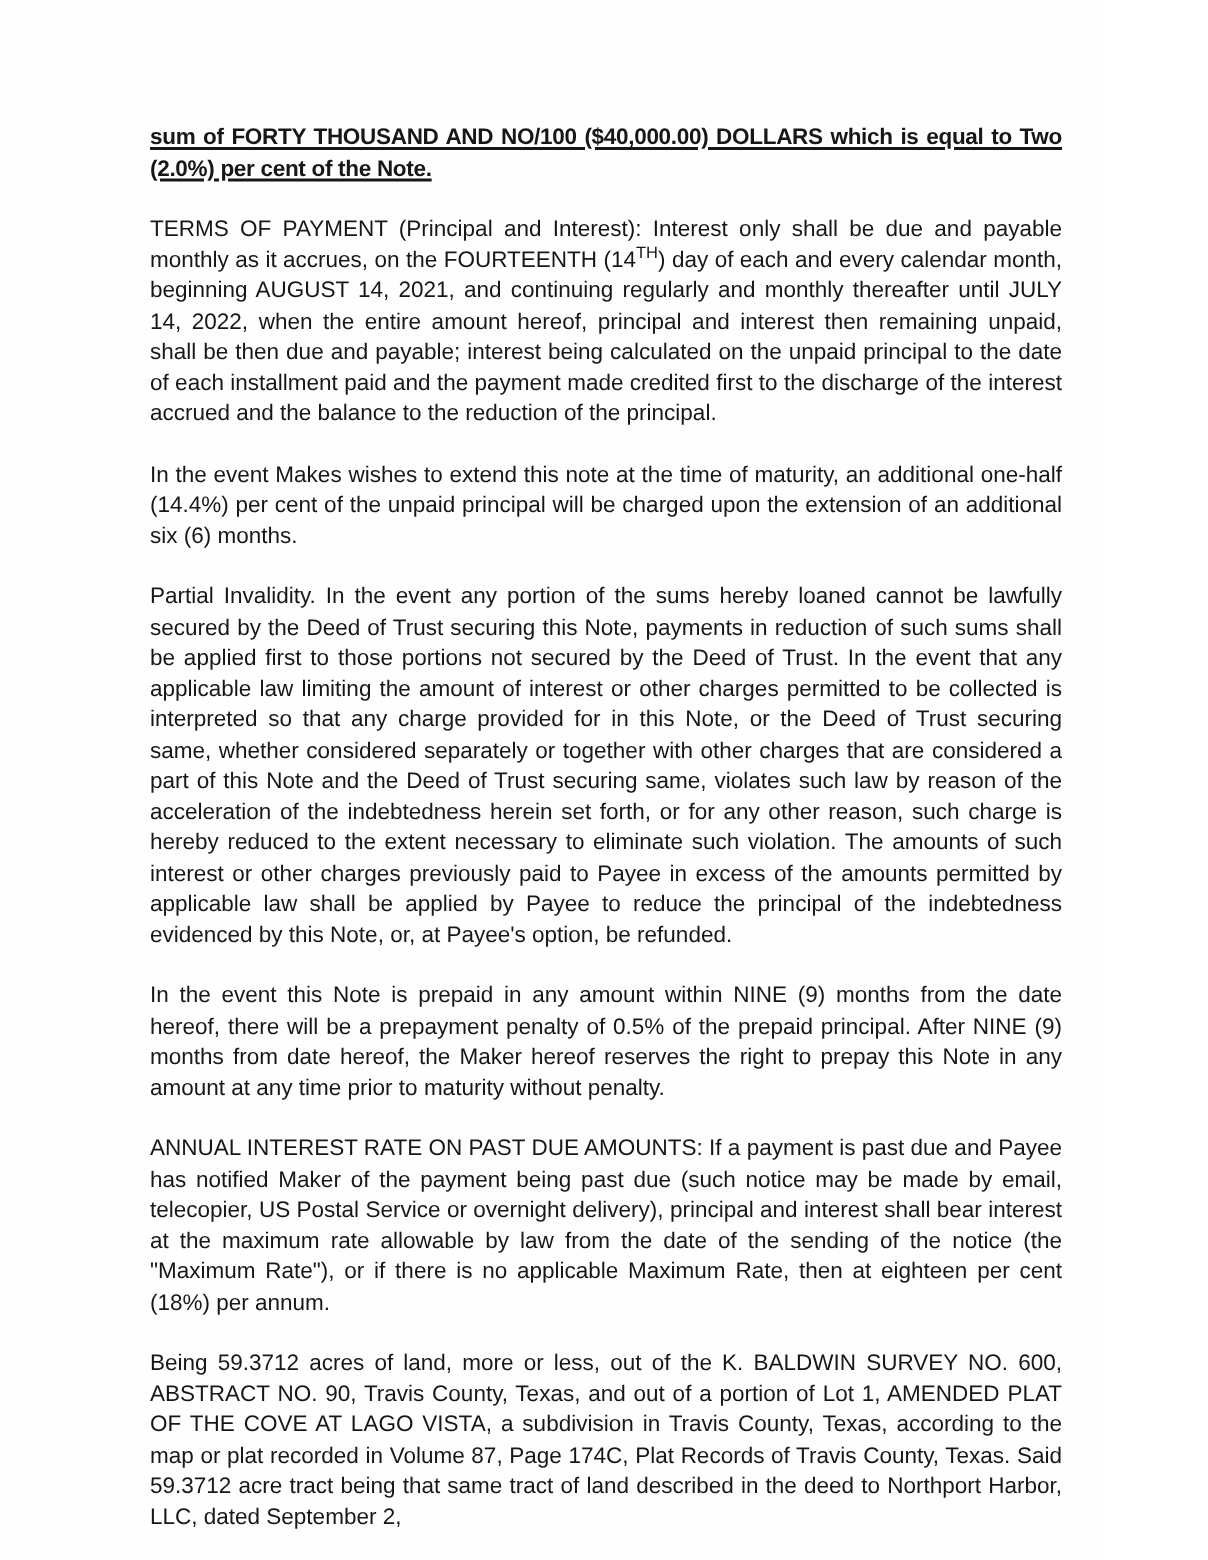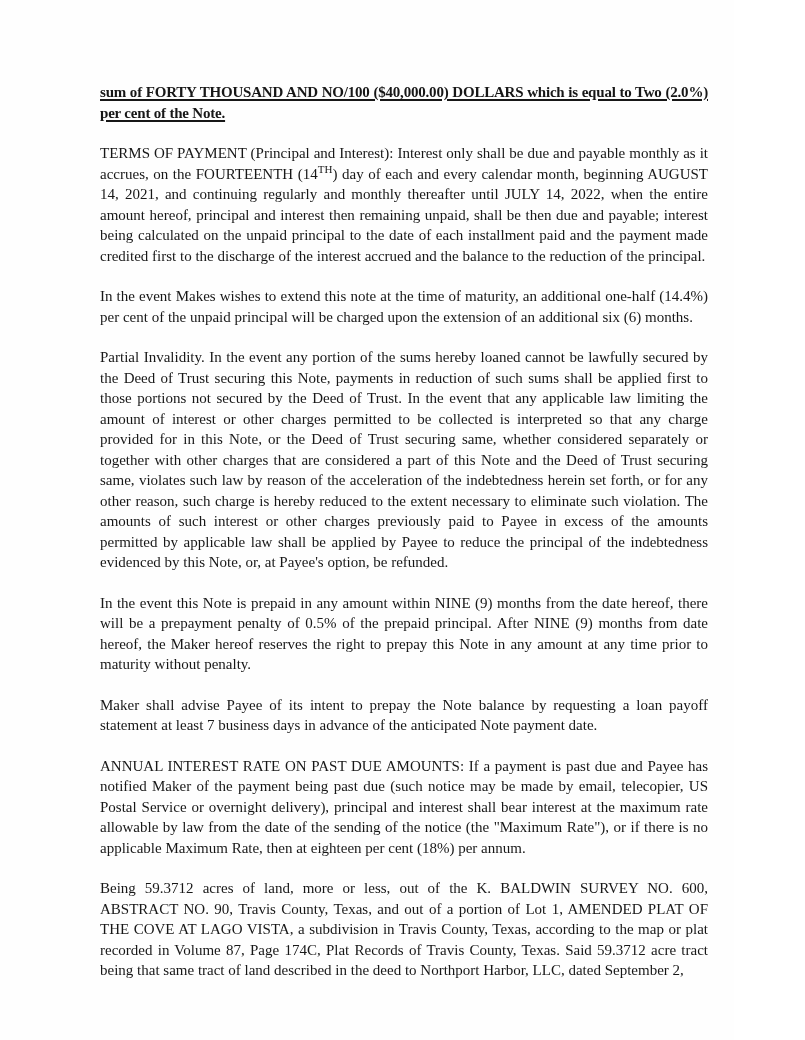--- a/index.html
+++ b/index.html
@@ -5,21 +5,21 @@
   html, body {
     margin: 0;
     padding: 0;
     background: #ffffff;
   }
   .page {
     position: relative;
     width: 734px;
     height: 1040px;
     background: #fefefe;
-    font-family: Liberation Serif, serif;
+    font-family: Liberation Sans, sans-serif;
     color: #171717;
     overflow: hidden;
   }
   .content {
     position: absolute;
     left: 100px;
     top: 82px;
     width: 608px;
     font-size: 15px;
     line-height: 20.5px;
@@ -77,21 +77,20 @@
     <p class="heading">sum of FORTY THOUSAND AND NO/100 ($40,000.00) DOLLARS which is equal to Two (2.0%) per cent of the Note. </p>
 
     <p><span>TERMS OF PAYMENT (Principal and Interest): Interest only shall be due and payable monthly as it accrues, on the FOURTEENTH  (14</span><sup class="th">TH</sup><span>) day of each and every calendar month, beginning AUGUST 14, 2021, and continuing regularly and monthly thereafter until JULY 14, 2022, when the entire amount hereof, principal and interest then remaining unpaid, shall be then due and payable; interest being calculated on the unpaid principal to the date of each installment paid and the payment made credited first to the discharge of the interest accrued and the balance to the reduction of the principal.</span></p>
 
     <p>In the event Makes wishes to extend this note at the time of maturity, an additional one-half (14.4%) per cent of the unpaid principal will be charged upon the extension of an additional six (6) months.</p>
 
     <p>Partial Invalidity.  In the event any portion of the sums hereby loaned cannot be lawfully secured by the Deed of Trust securing this Note, payments in reduction of such sums shall be applied first to those portions not secured by the Deed of Trust. In the event that any applicable law limiting the amount of interest or other charges permitted to be collected is interpreted so that any charge provided for in this Note, or the Deed of Trust securing same, whether considered separately or together with other charges that are considered a part of this Note and the Deed of Trust securing same, violates such law by reason of the acceleration of the indebtedness herein set forth, or for any other reason, such charge is hereby reduced to the extent necessary to eliminate such violation.  The amounts of such interest or other charges previously paid to Payee in excess of the amounts permitted by applicable law shall be applied by Payee to reduce the principal of the indebtedness evidenced by this Note, or, at Payee's option, be refunded.</p>
 
     <p>In the event this Note is prepaid in any amount within NINE (9) months from the date hereof, there will be a prepayment penalty of 0.5% of the prepaid principal. After NINE (9)  months from date hereof, the Maker hereof reserves the right to prepay this Note in any amount at any time prior to maturity without penalty.</p>
 
-    <p>Maker shall advise Payee of its intent to prepay the Note balance by requesting a loan payoff statement at least 7 business days in advance of the anticipated Note payment date.</p>
 
     <p>ANNUAL INTEREST RATE ON PAST DUE AMOUNTS: If a payment is past due and Payee has notified Maker of the payment being past due (such notice may be made by email, telecopier, US Postal Service or overnight delivery), principal and interest shall bear interest at the maximum rate allowable by law from the date of the sending of the notice (the "Maximum Rate"), or if there is no applicable Maximum Rate, then at eighteen per cent (18%) per annum.</p>
 
 
     <p>Being 59.3712 acres of land, more or less, out of the K. BALDWIN SURVEY NO. 600, ABSTRACT NO. 90, Travis County, Texas, and out of a portion of Lot 1, AMENDED PLAT OF THE COVE AT LAGO VISTA, a subdivision in Travis County, Texas, according to the map or plat recorded in Volume 87, Page 174C, Plat Records of Travis County, Texas. Said 59.3712 acre tract being that same tract of land described in the deed to Northport Harbor, LLC, dated September 2,</p>
 
   </div>
 
   <div class="artifact"></div>
 

